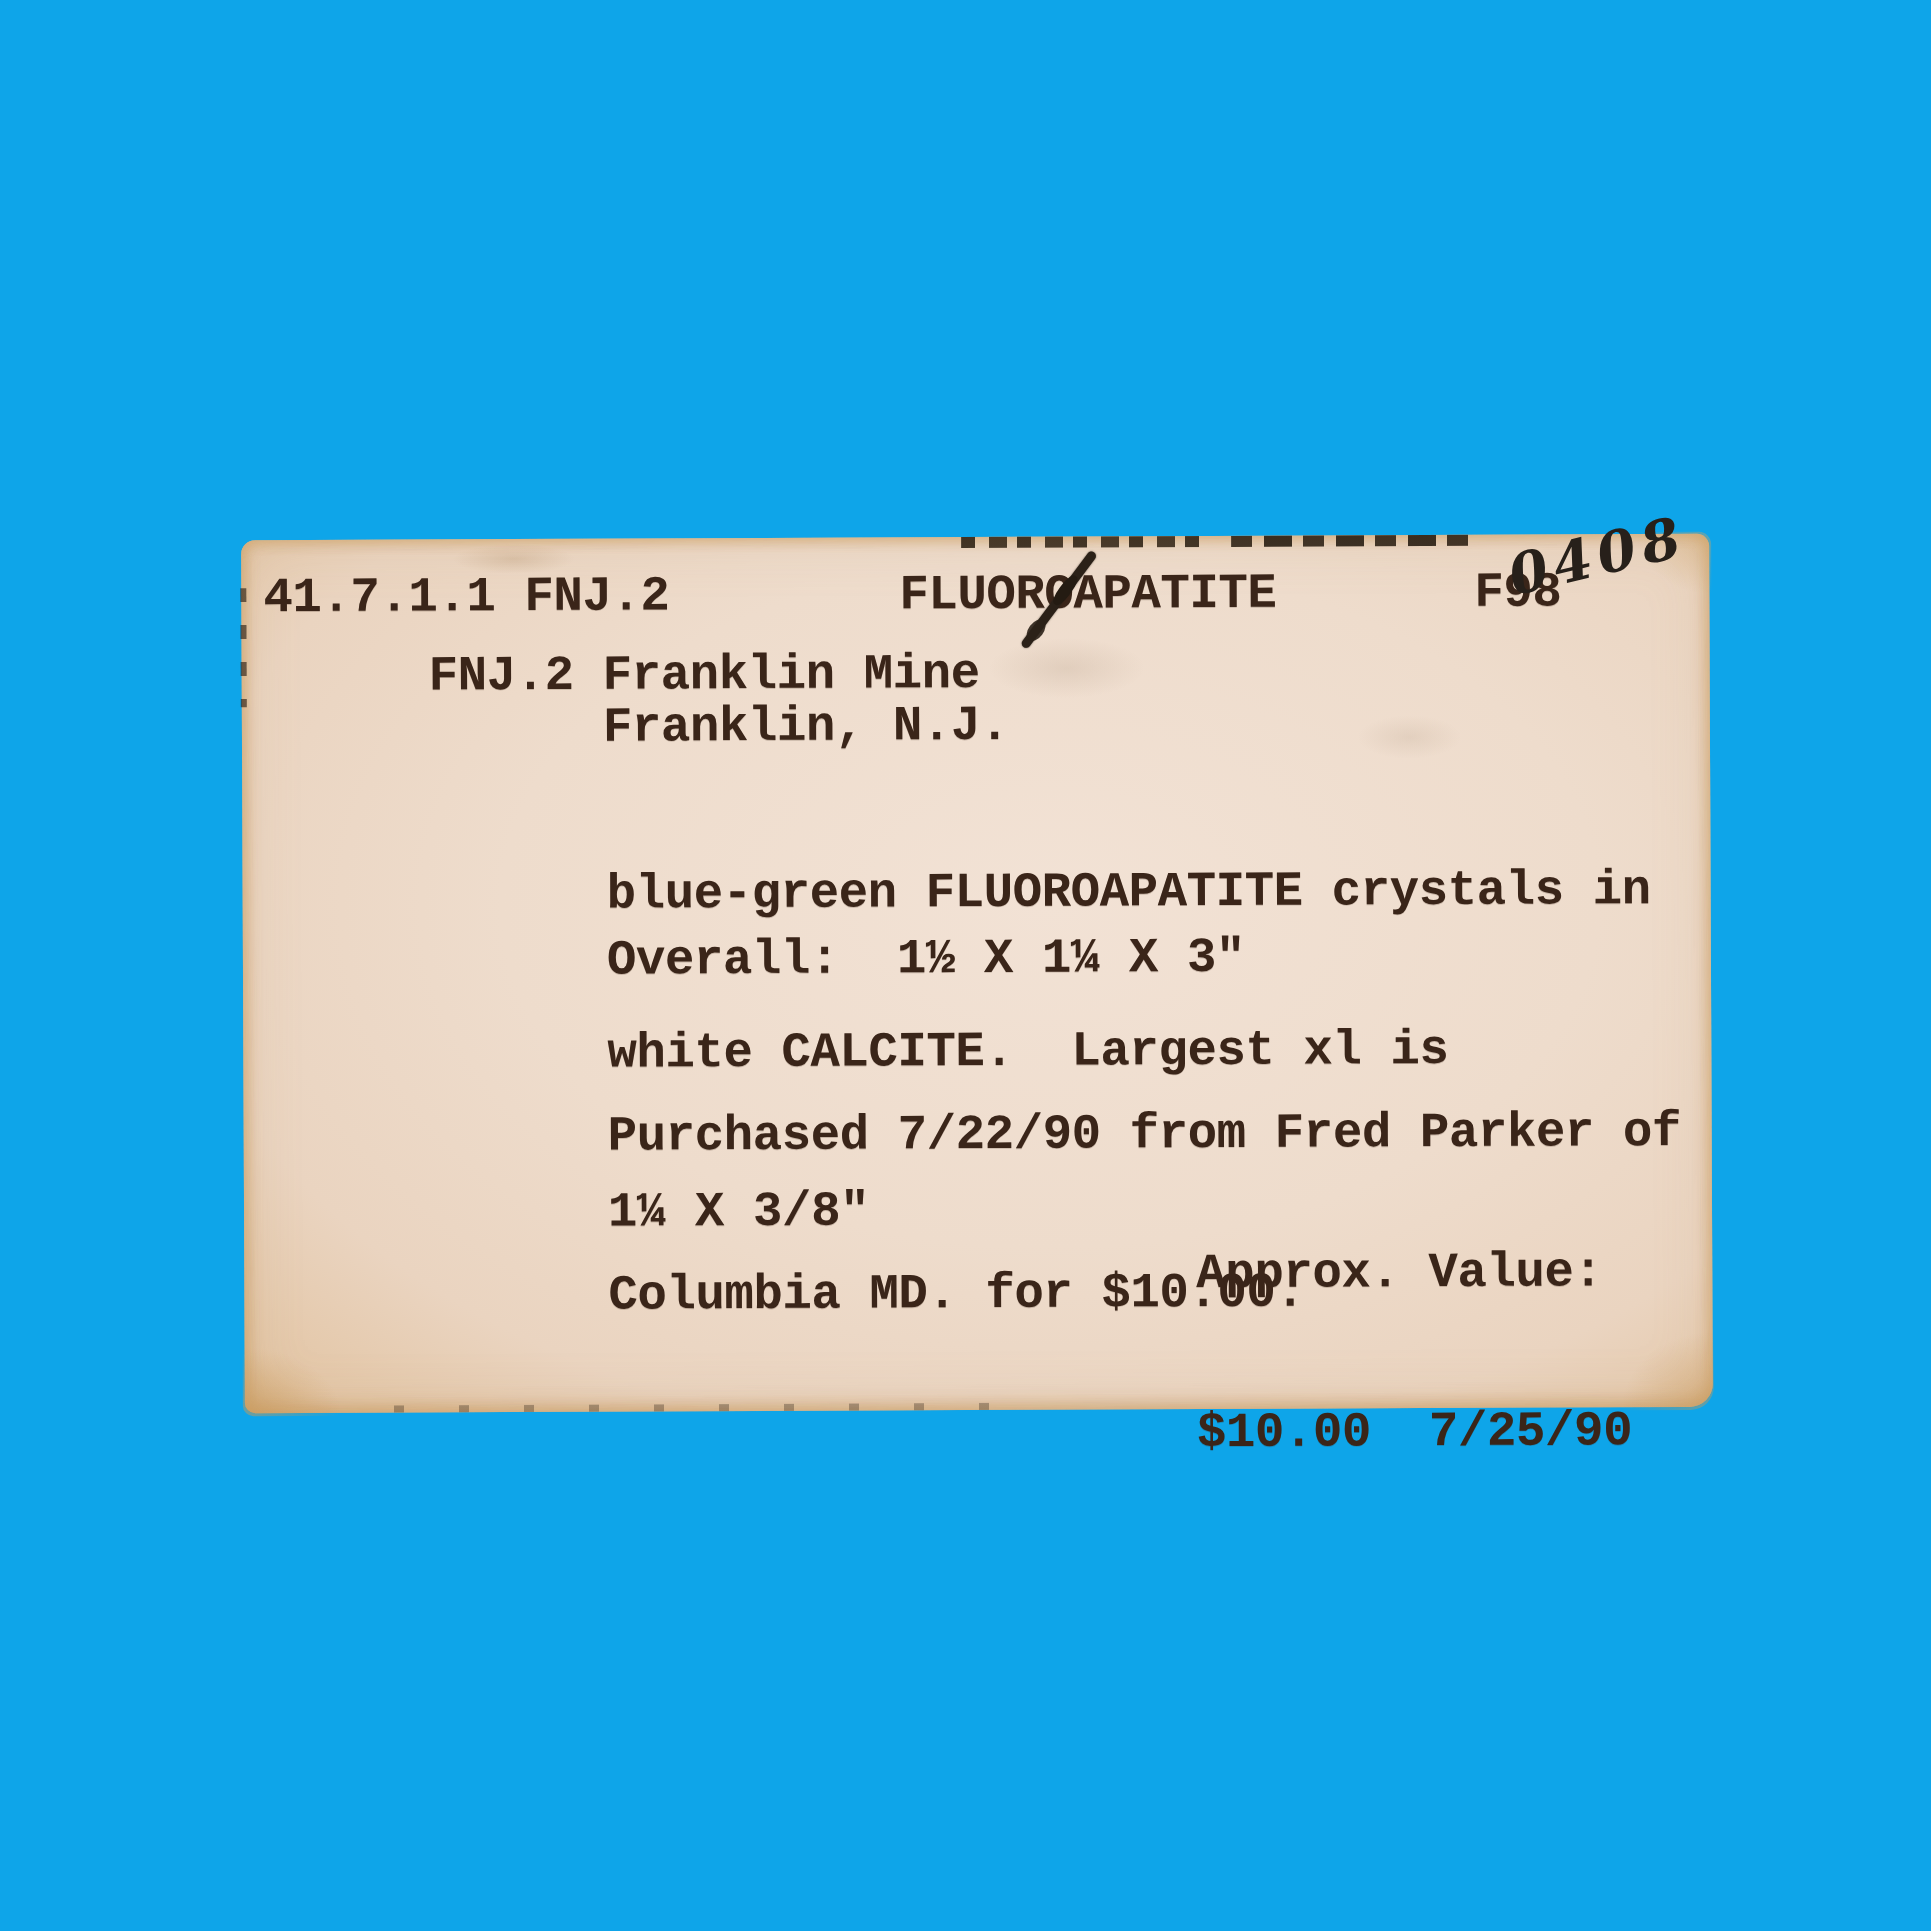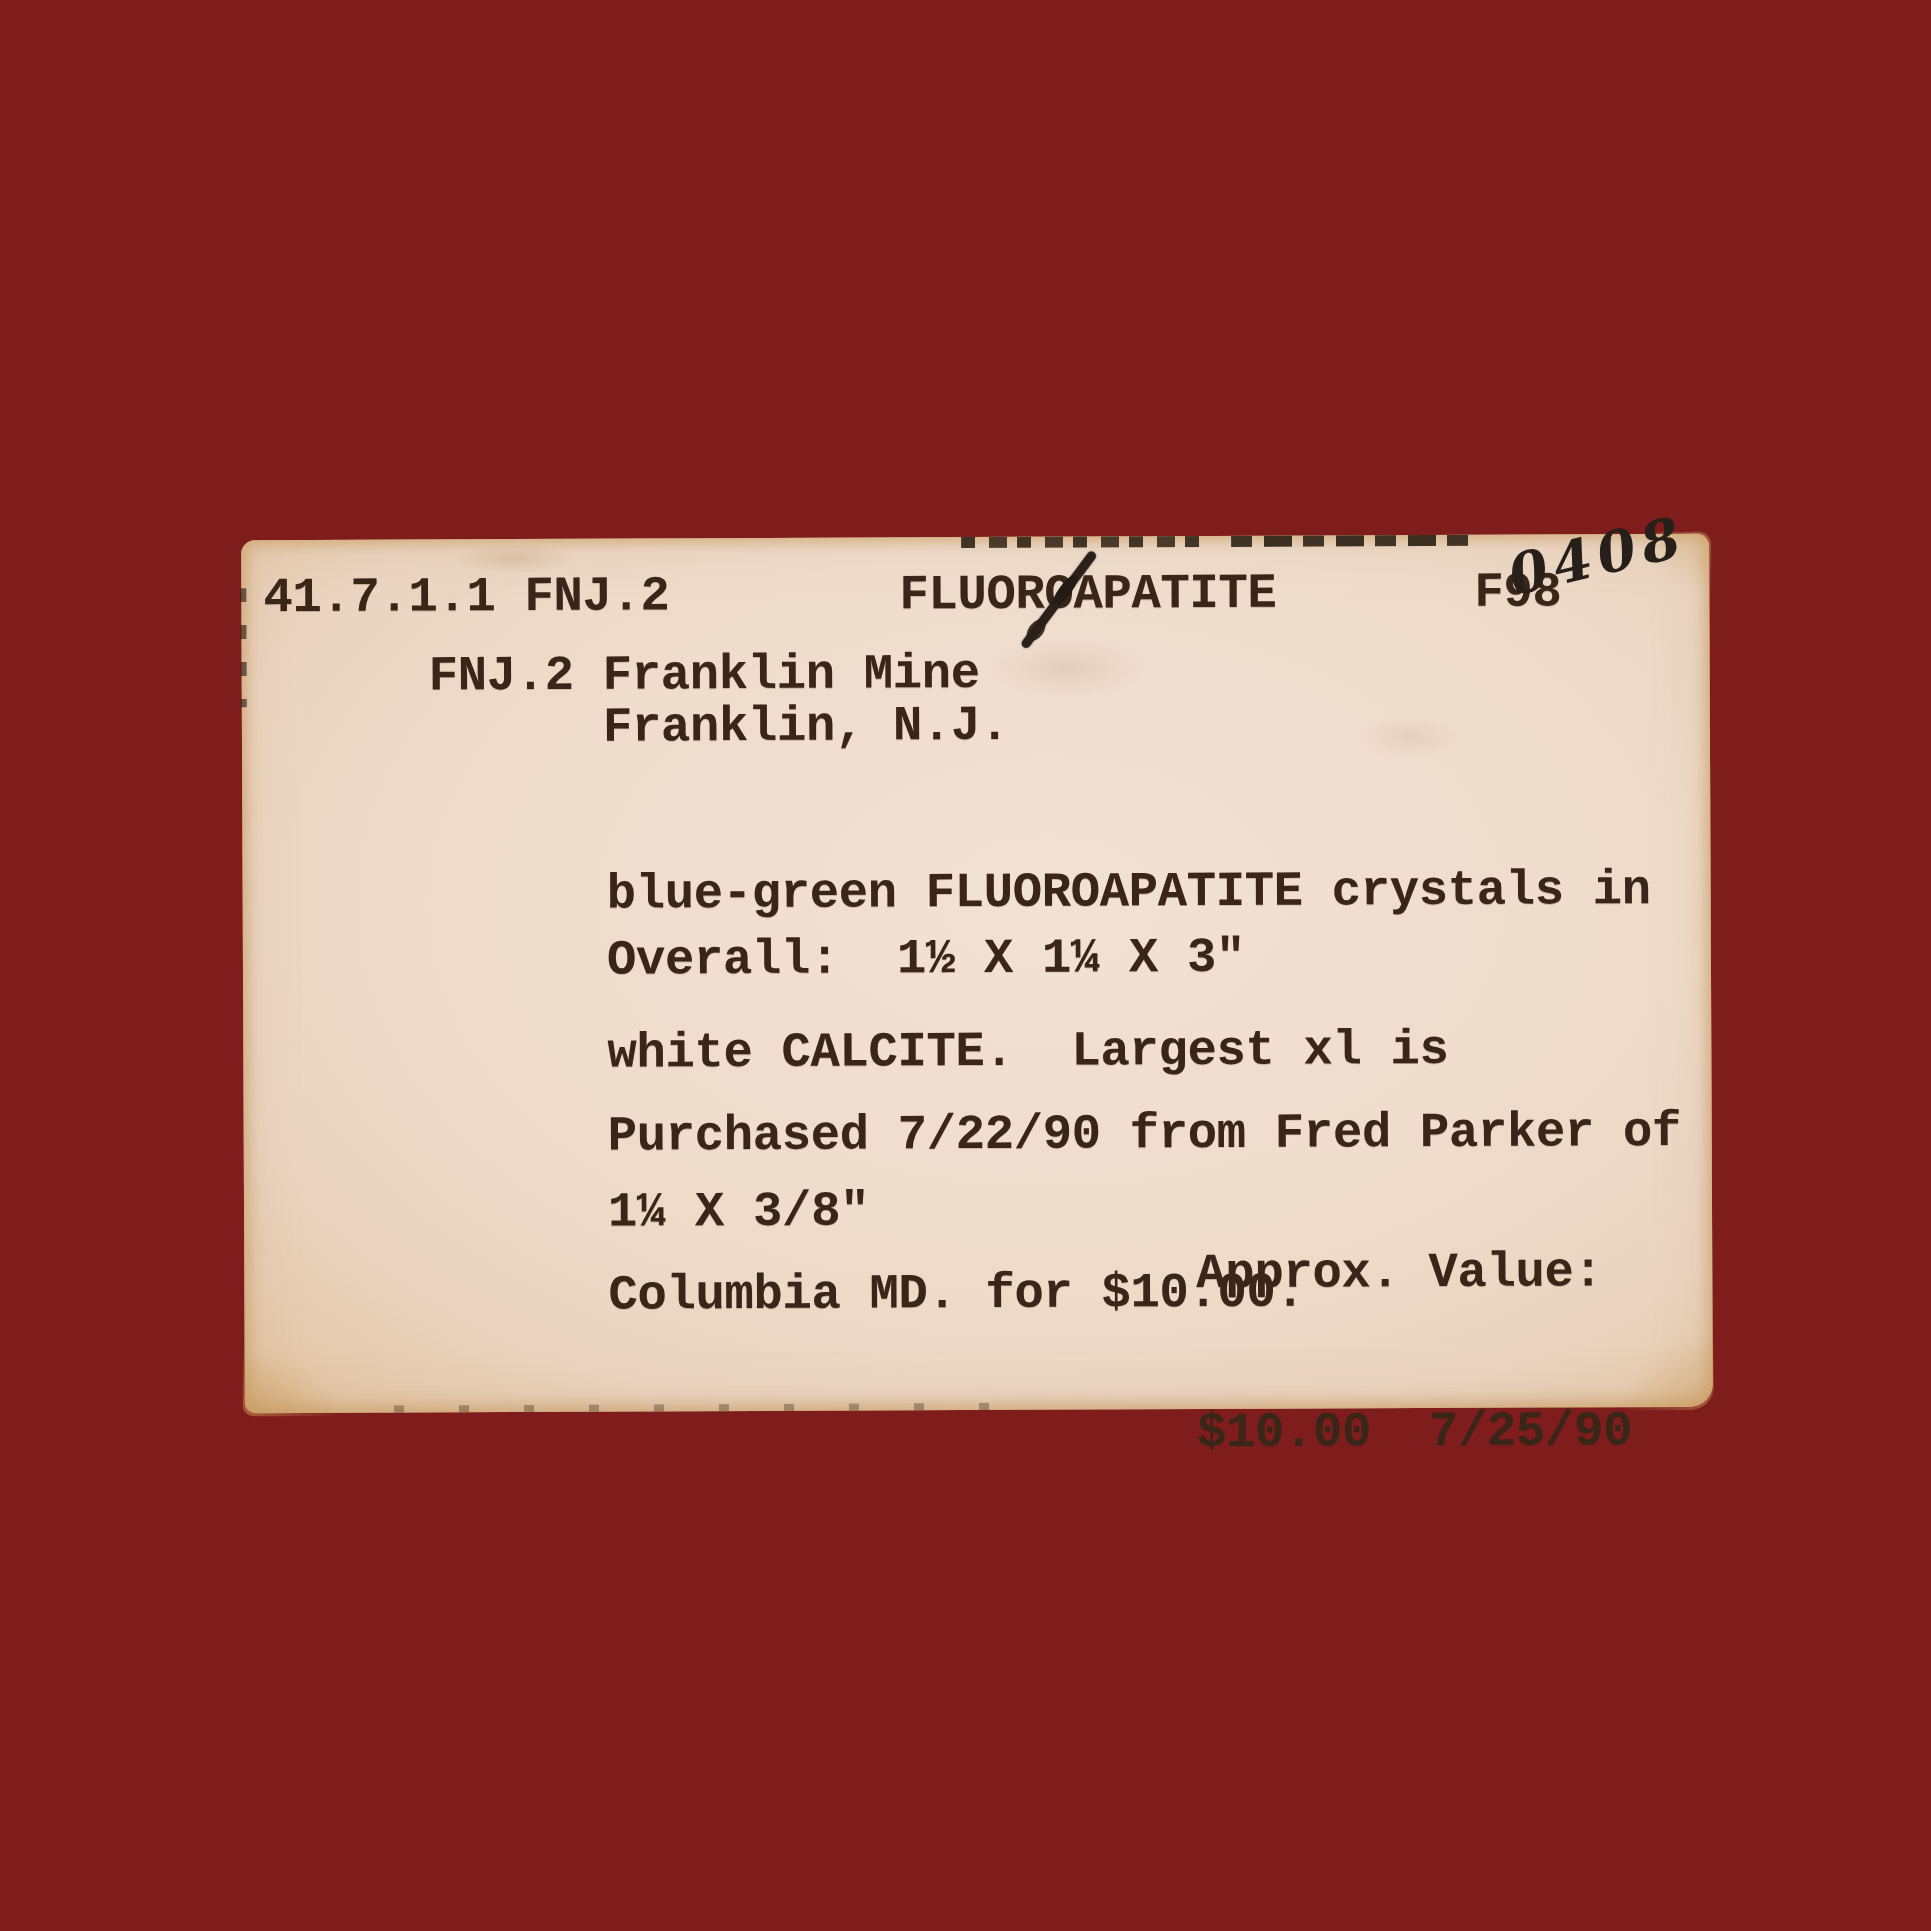--- a/index.html
+++ b/index.html
@@ -10,21 +10,21 @@
   body {
     width: 1931px;
     height: 1931px;
     position: relative;
     overflow: hidden;
     font-family: "Liberation Mono", monospace;
   }
   .stage {
     position: absolute;
     inset: 0;
-    background: #7f1d1d;
+    background: #0ea5e9;
   }
   .card {
     position: absolute;
     left: 243px;
     top: 537px;
     width: 1468px;
     height: 873px;
     transform: rotate(-0.25deg);
     background: radial-gradient(ellipse at 55% 42%,
         #f2e2d5 0%, #eedccc 48%, #ead4c0 76%, #e3c6a6 94%, #dcba92 100%);

